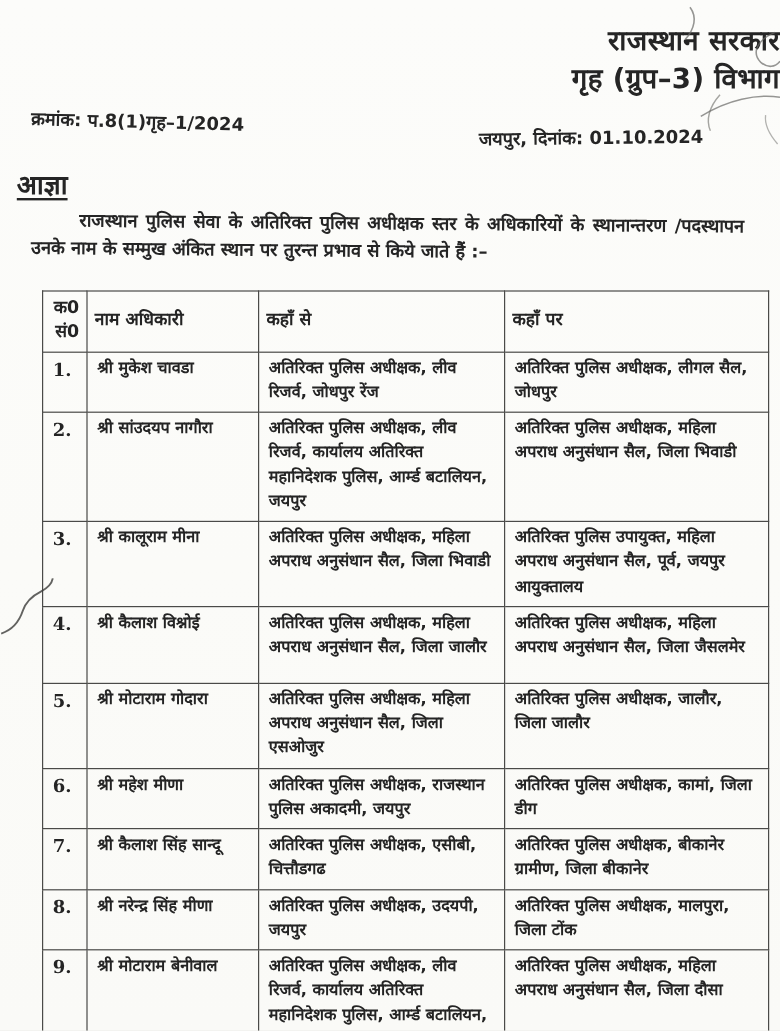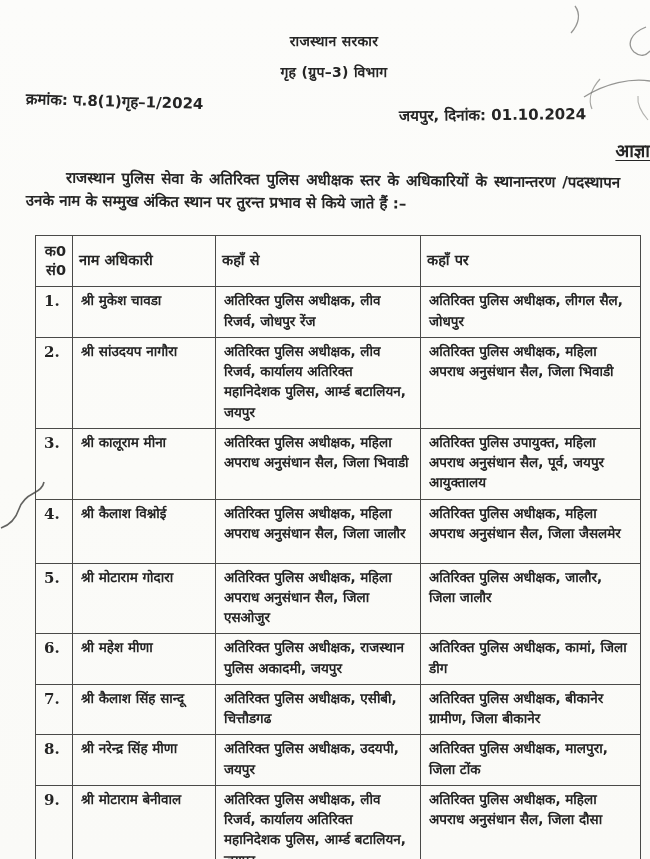--- a/index.html
+++ b/index.html
@@ -18,27 +18,26 @@
     overflow: hidden;
   }
   .artifacts {
     position: absolute;
     left: 0; top: 0;
     width: 650px; height: 859px;
     pointer-events: none;
   }
   .doc-header { padding-top: 20px; }
   .title1, .title2 {
-    text-align: center;
+    text-align: right;
     font-weight: 700;
-    font-size: 14px;
+    font-size: 23px;
     line-height: 1.35;
     letter-spacing: 0.3px;
     padding-left: 18px; 
-    margin-top: 12px;
   }
   .ref-row {
     display: flex;
     justify-content: space-between;
     align-items: flex-start;
     margin: 6px 0 0 0;
   }
   .ref {
     margin-left: 26px;
     font-size: 15px;
@@ -48,23 +47,23 @@
   }
   .date {
     margin-right: 64px;
     margin-top: 16px;
     font-size: 15px;
     font-weight: 600;
     transform: rotate(-0.6deg);
   }
   .order-heading {
     margin-top: 14px;
-    text-align: right;
+    text-align: left;
     padding-left: 14px;
-    font-size: 18px;
+    font-size: 22px;
     font-weight: 700;
     text-decoration: underline;
     text-underline-offset: 3px;
   }
   .intro {
     margin: 7px 30px 0 26px;
     font-size: 15px;
     font-weight: 600;
     line-height: 1.55;
     text-align: justify;

